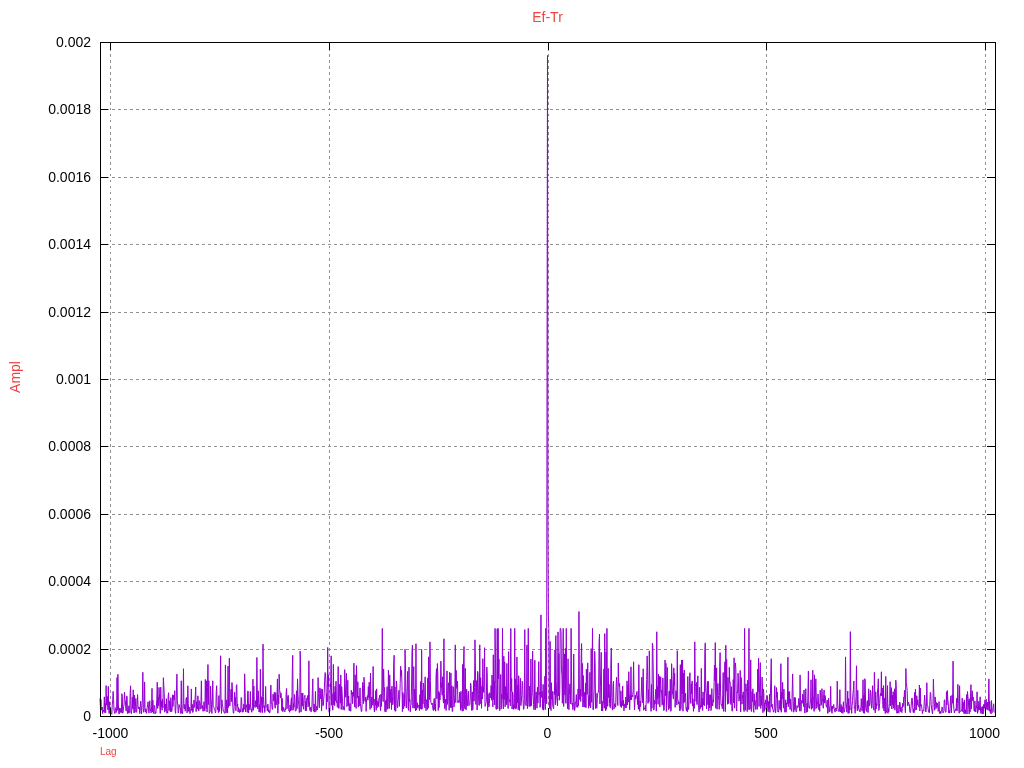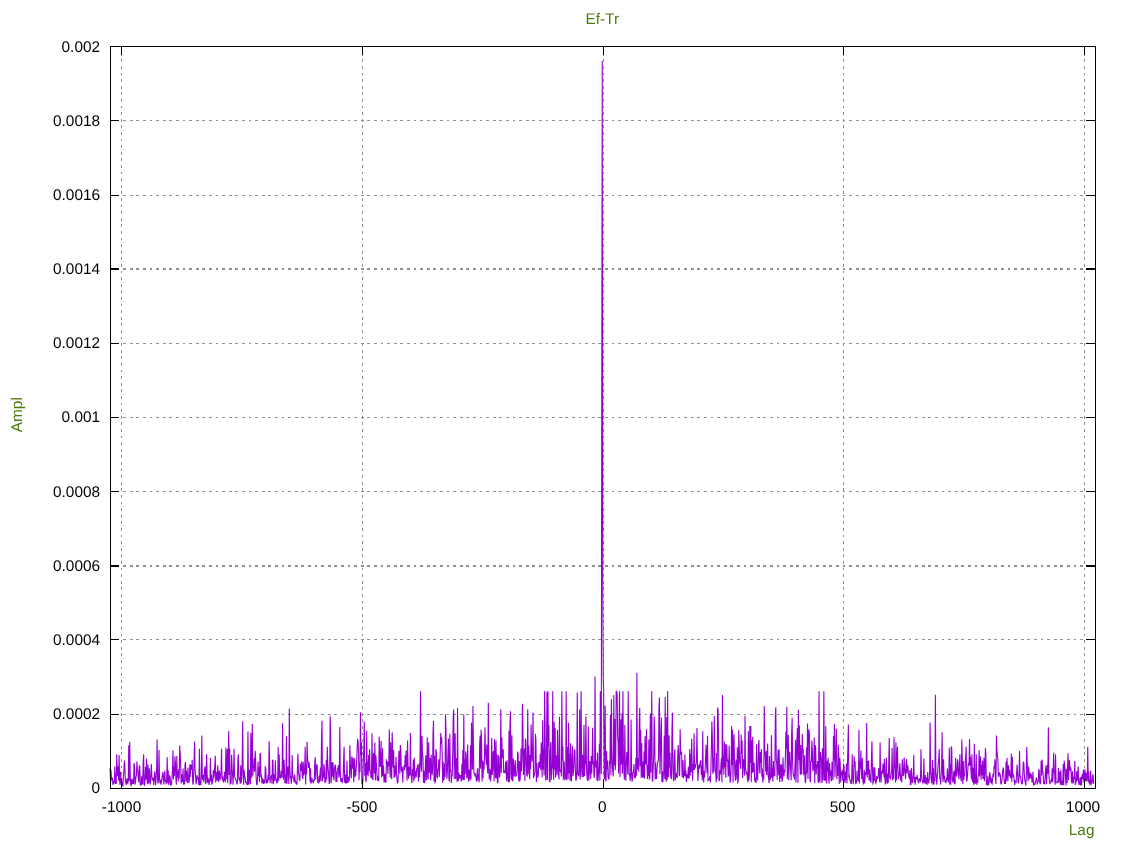--- a/index.html
+++ b/index.html
@@ -1,21 +1,21 @@
 <!DOCTYPE html>
 <html><head>
 <meta charset="utf-8">
 <style>
   html,body{margin:0;padding:0;background:#fff;}
   .page{position:relative;width:1024px;height:768px;background:#fff;overflow:hidden;
-        font-family:"Liberation Sans","DejaVu Sans",sans-serif;color:#4d7c0f;}
+        font-family:"Liberation Sans","DejaVu Sans",sans-serif;color:#ef4444;}
   .chart-title{position:absolute;left:100px;top:9px;width:895px;text-align:center;
         font-size:14px;}
-  .x-axis-title{position:absolute;left:100px;top:746px;width:895px;text-align:right;
-        font-size:14px;}
+  .x-axis-title{position:absolute;left:100px;top:746px;width:895px;text-align:left;
+        font-size:10px;}
   .y-axis-title{position:absolute;left:-7px;top:368px;width:44px;height:18px;line-height:18px;
         text-align:center;font-size:14px;transform:rotate(-90deg);}
   svg{position:absolute;left:0;top:0;}
   svg text{font-family:"Liberation Sans","DejaVu Sans",sans-serif;font-size:14px;}
 </style>
 </head>
 <body>
 
 <div class="page">
   <div class="chart-title">Ef-Tr</div>

